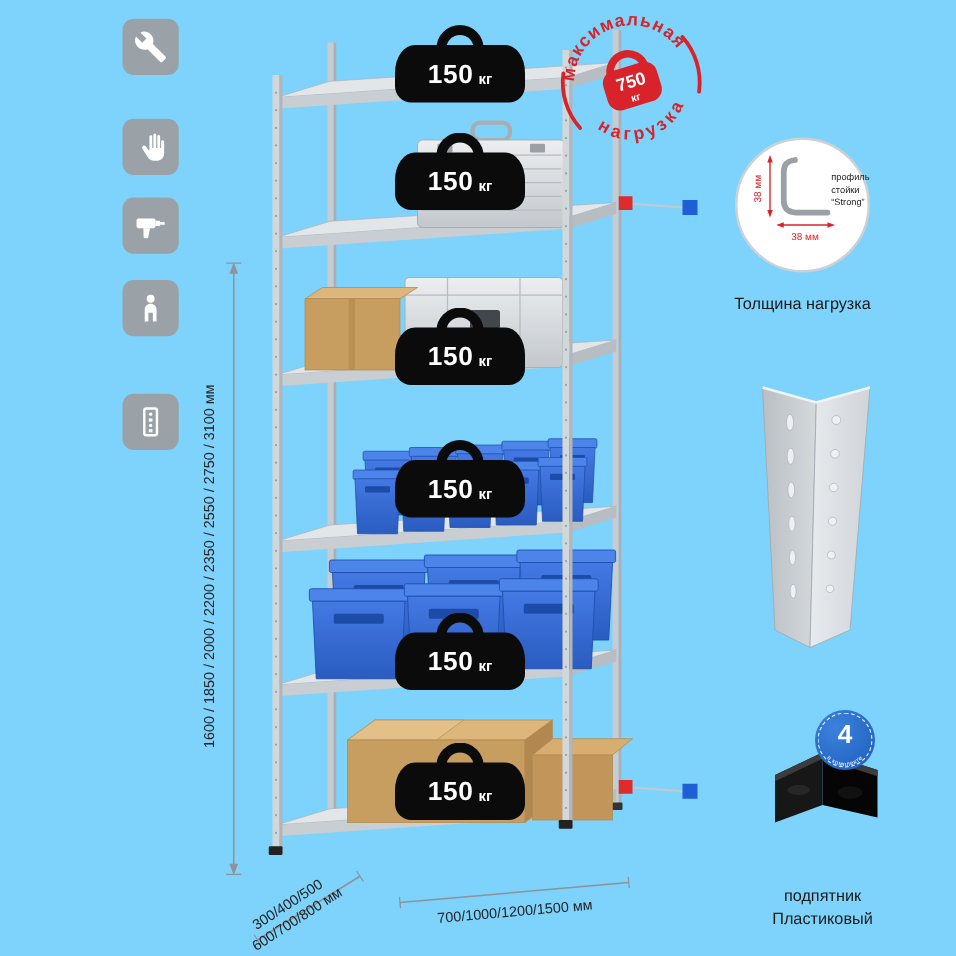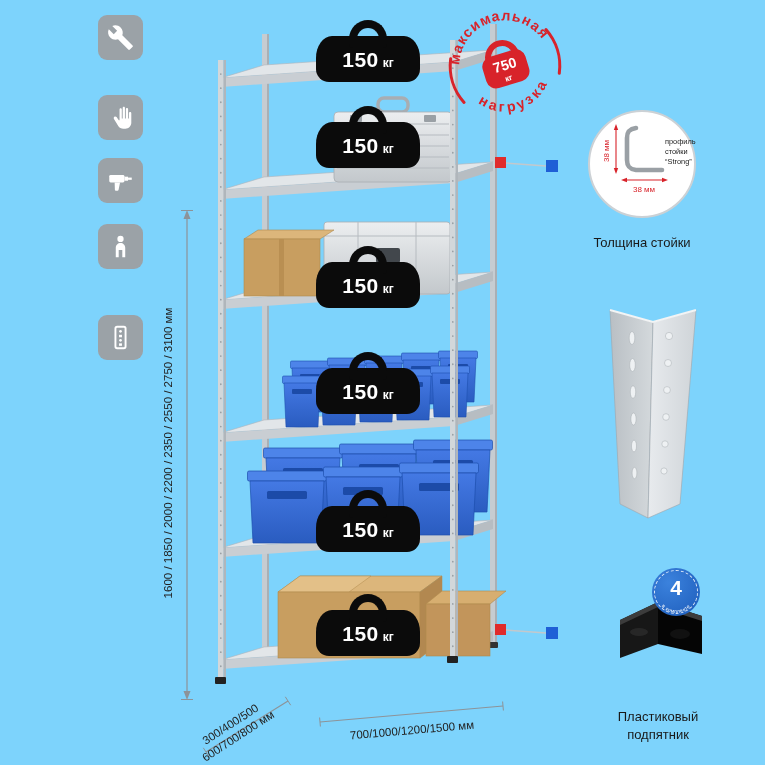--- a/index.html
+++ b/index.html
@@ -269,21 +269,21 @@
     <text x="29" y="49" text-anchor="middle" transform="rotate(-90 29 49)" font-size="8" fill="#d8232a">38 мм</text>
     <line x1="45" y1="78" x2="84" y2="78" stroke="#d8232a" stroke-width="1.1"></line>
     <polygon points="41,78 47,75.8 47,80.2" fill="#d8232a"></polygon>
     <polygon points="88,78 82,75.8 82,80.2" fill="#d8232a"></polygon>
     <text x="64" y="90" text-anchor="middle" font-size="8" fill="#d8232a">38 мм</text>
     <text x="85" y="42" font-size="7.4" fill="#222">профиль</text>
     <text x="85" y="52" font-size="7.4" fill="#222">стойки</text>
     <text x="85" y="62" font-size="7.4" fill="#222">“Strong”</text>
   </svg>
   <div class="caption" style="left:562px;top:234px;width:160px">
-    <span class="block">Толщина стойки</span>
+    <span class="block">Толщина нагрузка</span>
   </div>
 
   <svg class="abs" style="left:596px;top:306px" width="112" height="222" viewBox="0 0 112 222">
     <defs>
       <linearGradient id="faceL" x1="0" y1="0" x2="1" y2="0">
         <stop offset="0" stop-color="#b9bfc4"></stop>
           <stop offset="1" stop-color="#d4d9dc"></stop>
       </linearGradient>
       <linearGradient id="faceR" x1="0" y1="0" x2="1" y2="0">
         <stop offset="0" stop-color="#e8ebee"></stop>
@@ -321,22 +321,22 @@
     <svg viewBox="0 0 48 48">
       <defs>
           <path id="btp" d="M5 26 A19 19 0 0 0 43 26"></path>
         </defs>
       <text font-size="5" fill="#fff" letter-spacing="0.4">
         <textPath href="#btp" startOffset="50%" text-anchor="middle">в комплекте</textPath>
       </text>
     </svg>
   </div>
   <div class="caption" style="left:578px;top:708px;width:160px">
+    <span class="block">подпятник</span>
     <span class="block">Пластиковый</span>
-    <span class="block">подпятник</span>
   </div>
 
   <svg class="abs" style="left:0;top:0" width="765" height="765" viewBox="0 0 765 765" style2="pointer-events:none">
     <g stroke="#8d9398" stroke-width="1.2" fill="#8d9398">
       <line x1="187" y1="216" x2="187" y2="694"></line>
       <polygon points="187,210 183.5,219 190.5,219" stroke="none"></polygon>
       <polygon points="187,700 183.5,691 190.5,691" stroke="none"></polygon>
       <line x1="181" y1="210.5" x2="193" y2="210.5" stroke-width="1"></line>
       <line x1="181" y1="699.5" x2="193" y2="699.5" stroke-width="1"></line>
       <line x1="206" y1="752" x2="288" y2="701"></line>

